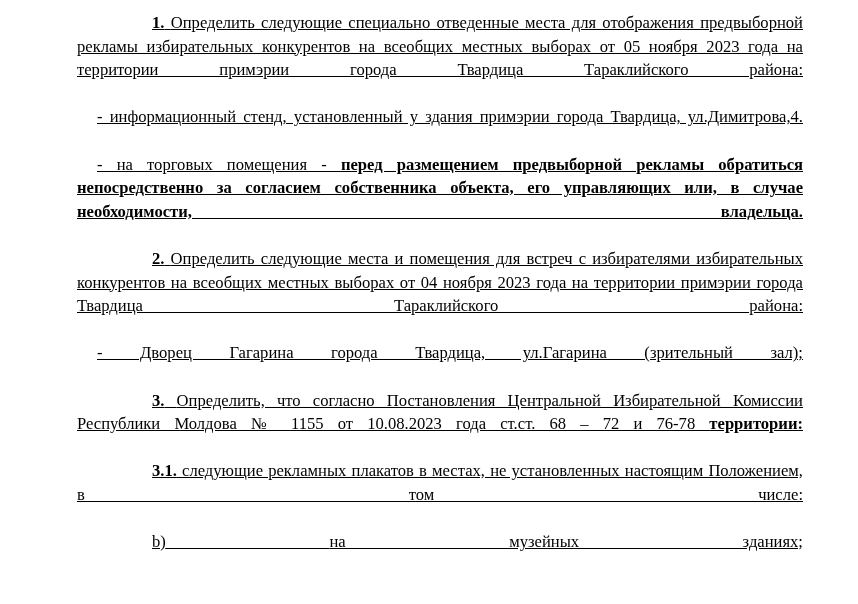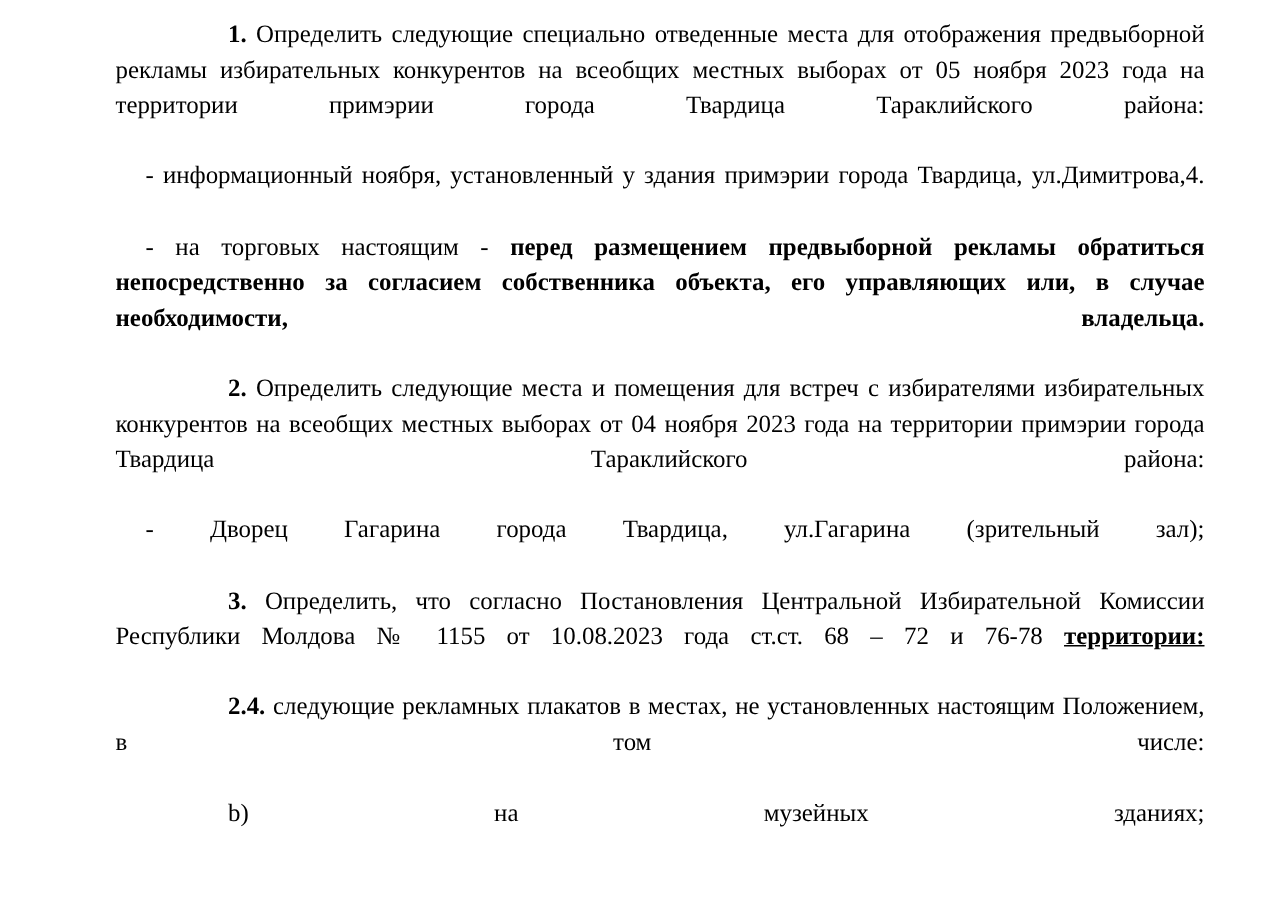--- a/index.html
+++ b/index.html
@@ -17,20 +17,21 @@
     -webkit-font-smoothing: antialiased;
   }
 
   #document-page {
     position: relative;
     width: 858px;
     height: 552px;
     background: #ffffff;
     box-sizing: border-box;
     padding: 11px 55px 0 77px;
+    text-decoration: underline;
   }
 
   .doc-body {
     width: 726px;
   }
 
   p.para {
     margin: 0;
     padding: 0;
     font-size: 16.6px;
@@ -56,29 +57,29 @@
   }
 </style>
 </head>
 <body>
 
 <div id="document-page">
   <div class="doc-body">
 
     <p class="para indent-big"><span class="b">1.</span> <span>Определить следующие специально отведенные места для отображения предвыборной рекламы избирательных конкурентов на всеобщих местных выборах от 05 ноября 2023 года на территории  примэрии города Твардица Тараклийского района:</span></p>
 
-    <p class="para indent-small"><span>- информационный ноября, установленный у здания примэрии города Твардица, ул.Димитрова,4.</span></p>
+    <p class="para indent-small"><span>- информационный стенд, установленный у здания примэрии города Твардица, ул.Димитрова,4.</span></p>
 
-    <p class="para indent-small"><span>- на торговых настоящим - </span><span class="b">перед размещением предвыборной рекламы обратиться непосредственно за согласием собственника объекта, его управляющих или, в случае необходимости, владельца.</span></p>
+    <p class="para indent-small"><span>- на торговых помещения - </span><span class="b">перед размещением предвыборной рекламы обратиться непосредственно за согласием собственника объекта, его управляющих или, в случае необходимости, владельца.</span></p>
 
     <p class="para indent-big"><span class="b">2.</span> <span>Определить следующие места и помещения для встреч с избирателями избирательных конкурентов на всеобщих местных выборах от 04 ноября 2023 года на территории  примэрии города Твардица Тараклийского района:</span></p>
 
     <p class="para indent-small"><span>- Дворец Гагарина города Твардица, ул.Гагарина (зрительный зал);</span></p>
 
     <p class="para indent-big"><span class="b">3.</span> <span>Определить, что согласно Постановления Центральной Избирательной Комиссии Республики Молдова № 1155 от 10.08.2023 года ст.ст. 68 – 72 и 76-78 </span><span class="b-u">территории:</span></p>
 
-    <p class="para indent-big"><span class="b">2.4.</span> <span>следующие рекламных плакатов в местах, не установленных настоящим Положением, в том числе:</span></p>
+    <p class="para indent-big"><span class="b">3.1.</span> <span>следующие рекламных плакатов в местах, не установленных настоящим Положением, в том числе:</span></p>
 
 
     <p class="para indent-big"><span>b)</span> <span>на музейных зданиях;</span></p>
 
   </div>
 </div>
 
 </body></html>

